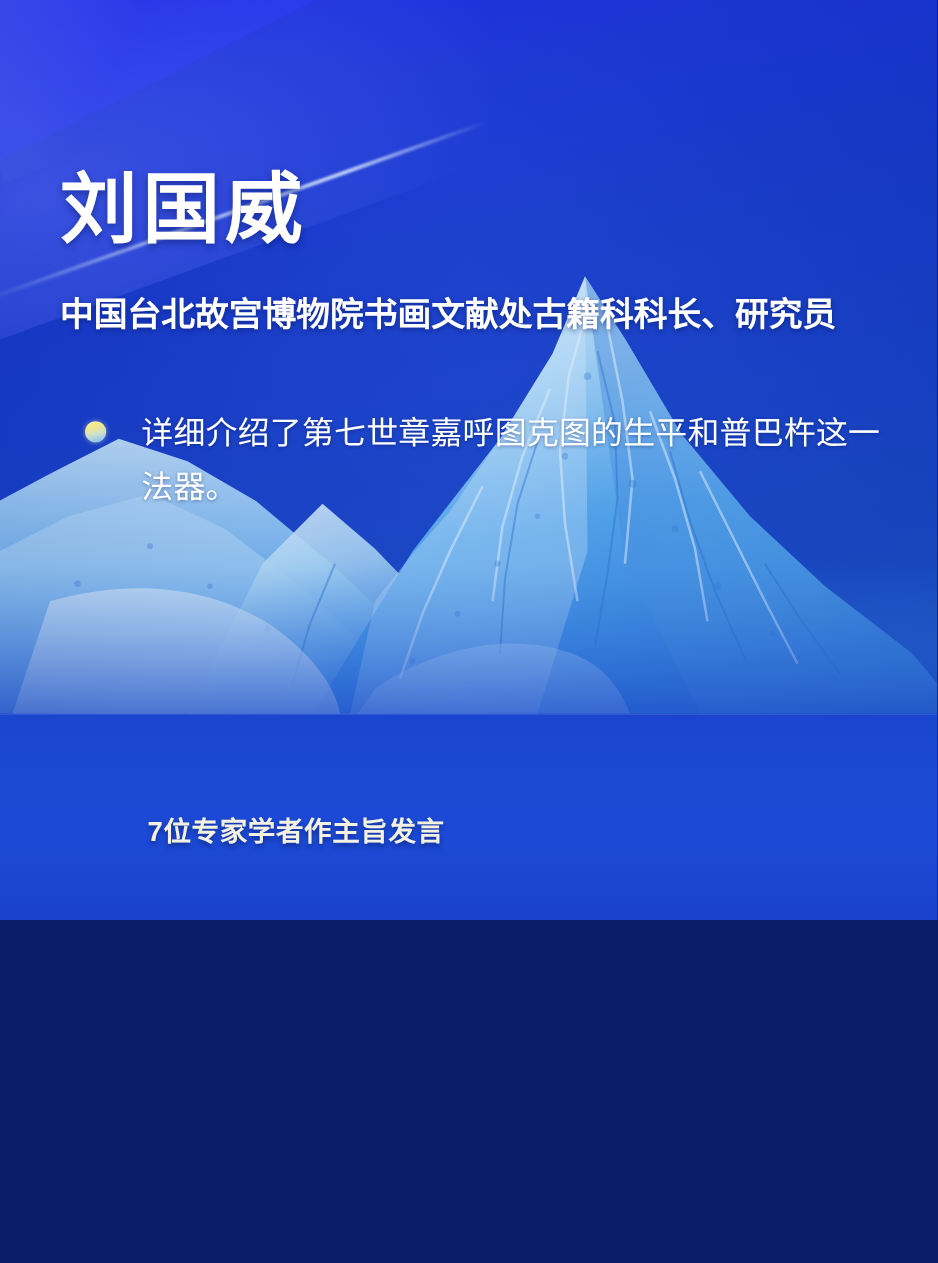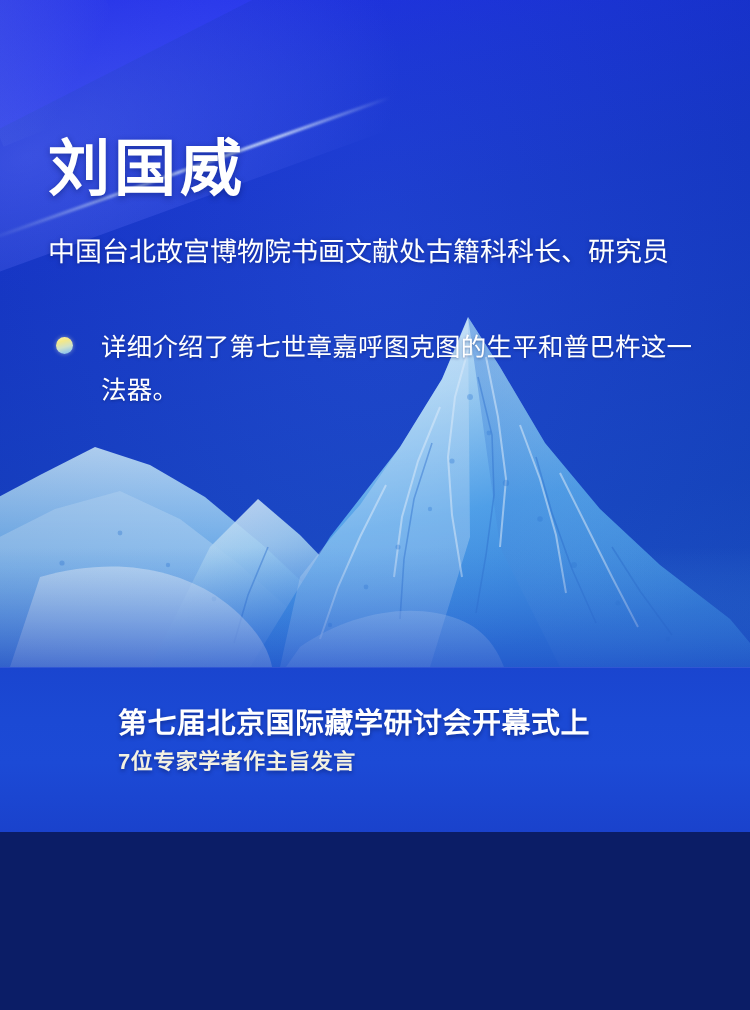--- a/index.html
+++ b/index.html
@@ -8,21 +8,21 @@
     padding: 0;
     background: #0b1d66;
   }
   body {
     font-family: "Liberation Sans", "DejaVu Sans", sans-serif;
   }
 
   #poster {
     position: relative;
     width: 750px;
-    height: 832px;
+    height: 736px;
     overflow: hidden;
     background: linear-gradient(168deg, #1a29e8 0%, #1733d8 14%, #1539cd 30%, #1540c9 48%, #1547c6 64%, #1a52c9 78%, #1f5fd0 88%, #2468d6 100%);
   }
 
   
   .sweep-bright {
     position: absolute;
     left: -160px;
     top: -210px;
     width: 620px;
@@ -94,30 +94,30 @@
     text-shadow: 0 2px 6px rgba(0,20,90,.45);
     white-space: nowrap;
   }
 
   .speaker-title {
     position: absolute;
     left: 48px;
     top: 236px;
     font-size: 27px;
     line-height: 1.2;
-    font-weight: 400;
+    font-weight: 700;
     color: #ffffff;
     letter-spacing: 0px;
     text-shadow: 0 1px 4px rgba(0,20,90,.5);
     white-space: nowrap;
   }
 
   .bullet-list {
     position: absolute;
-    left: 56px;
+    left: 68px;
     top: 326px;
     width: 648px;
     margin: 0;
     padding: 0;
     list-style: none;
   }
   .bullet-item {
     display: flex;
     align-items: flex-start;
     margin-bottom: 36px;
@@ -283,17 +283,16 @@
 
     <ul class="bullet-list">
       <li class="bullet-item">
         <span class="bullet-dot"></span>
         <span class="bullet-text">详细介绍了第七世章嘉呼图克图的生平和普巴杵这一法器。</span>
       </li>
     </ul>
   </div>
 
   <div class="bottom-banner">
-    <div class="banner-line1">第七届北京国际藏学研讨会开幕式上</div>
     <div class="banner-line2">7位专家学者作主旨发言</div>
   </div>
 
 </div>
 
 </body></html>

